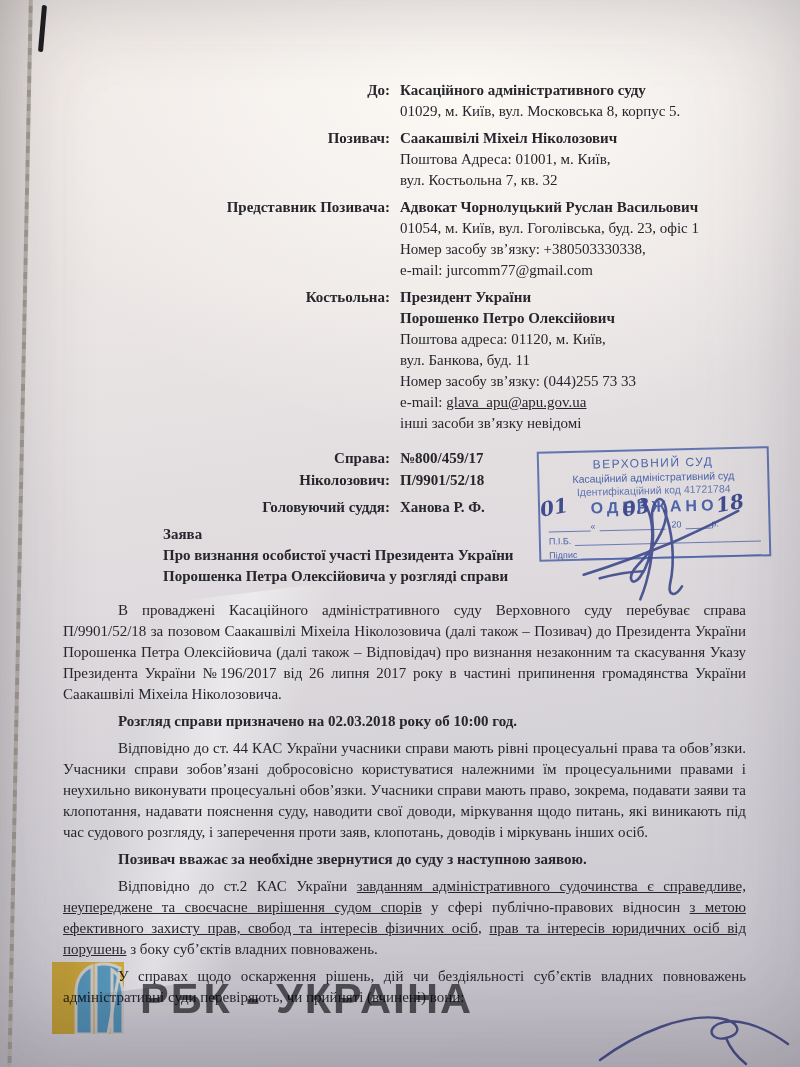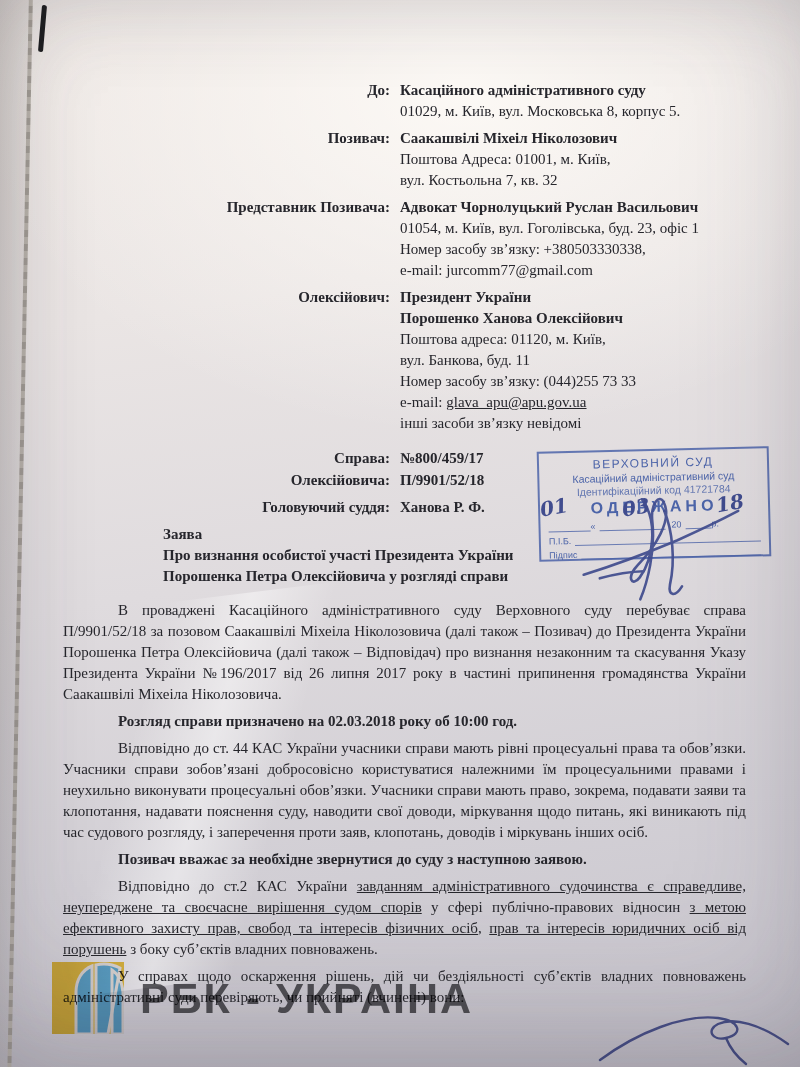--- a/index.html
+++ b/index.html
@@ -95,42 +95,42 @@
       <div class="hlabel">Представник Позивача:</div>
       <div class="hval">
         <div class="b">Адвокат Чорнолуцький Руслан Васильович</div>
         <div>01054, м. Київ, вул. Гоголівська, буд. 23, офіс 1</div>
         <div>Номер засобу зв’язку: +380503330338,</div>
         <div>e-mail: jurcomm77@gmail.com</div>
       </div>
     </div>
 
     <div class="hrow">
-      <div class="hlabel">Олексійович:</div>
+      <div class="hlabel">Костьольна:</div>
       <div class="hval">
         <div class="b">Президент України</div>
-        <div class="b">Порошенко Ханова Олексійович</div>
+        <div class="b">Порошенко Петро Олексійович</div>
         <div>Поштова адреса: 01120, м. Київ,</div>
         <div>вул. Банкова, буд. 11</div>
         <div>Номер засобу зв’язку: (044)255 73 33</div>
         <div>
           <span>e-mail: </span><span class="u-link">glava_apu@apu.gov.ua</span>
         </div>
         <div>інші засоби зв’язку невідомі</div>
       </div>
     </div>
 
     <div class="gap"></div>
 
     <div class="hrow tight">
       <div class="hlabel">Справа:</div>
       <div class="hval b">№800/459/17</div>
     </div>
     <div class="hrow">
-      <div class="hlabel">Олексійовича:</div>
+      <div class="hlabel">Ніколозович:</div>
       <div class="hval b">П/9901/52/18</div>
     </div>
     <div class="hrow">
       <div class="hlabel">Головуючий суддя:</div>
       <div class="hval b">Ханова Р. Ф.</div>
     </div>
 
     <div class="title-block">
       <div>Заява</div>
       <div>Про визнання особистої участі Президента України</div>

